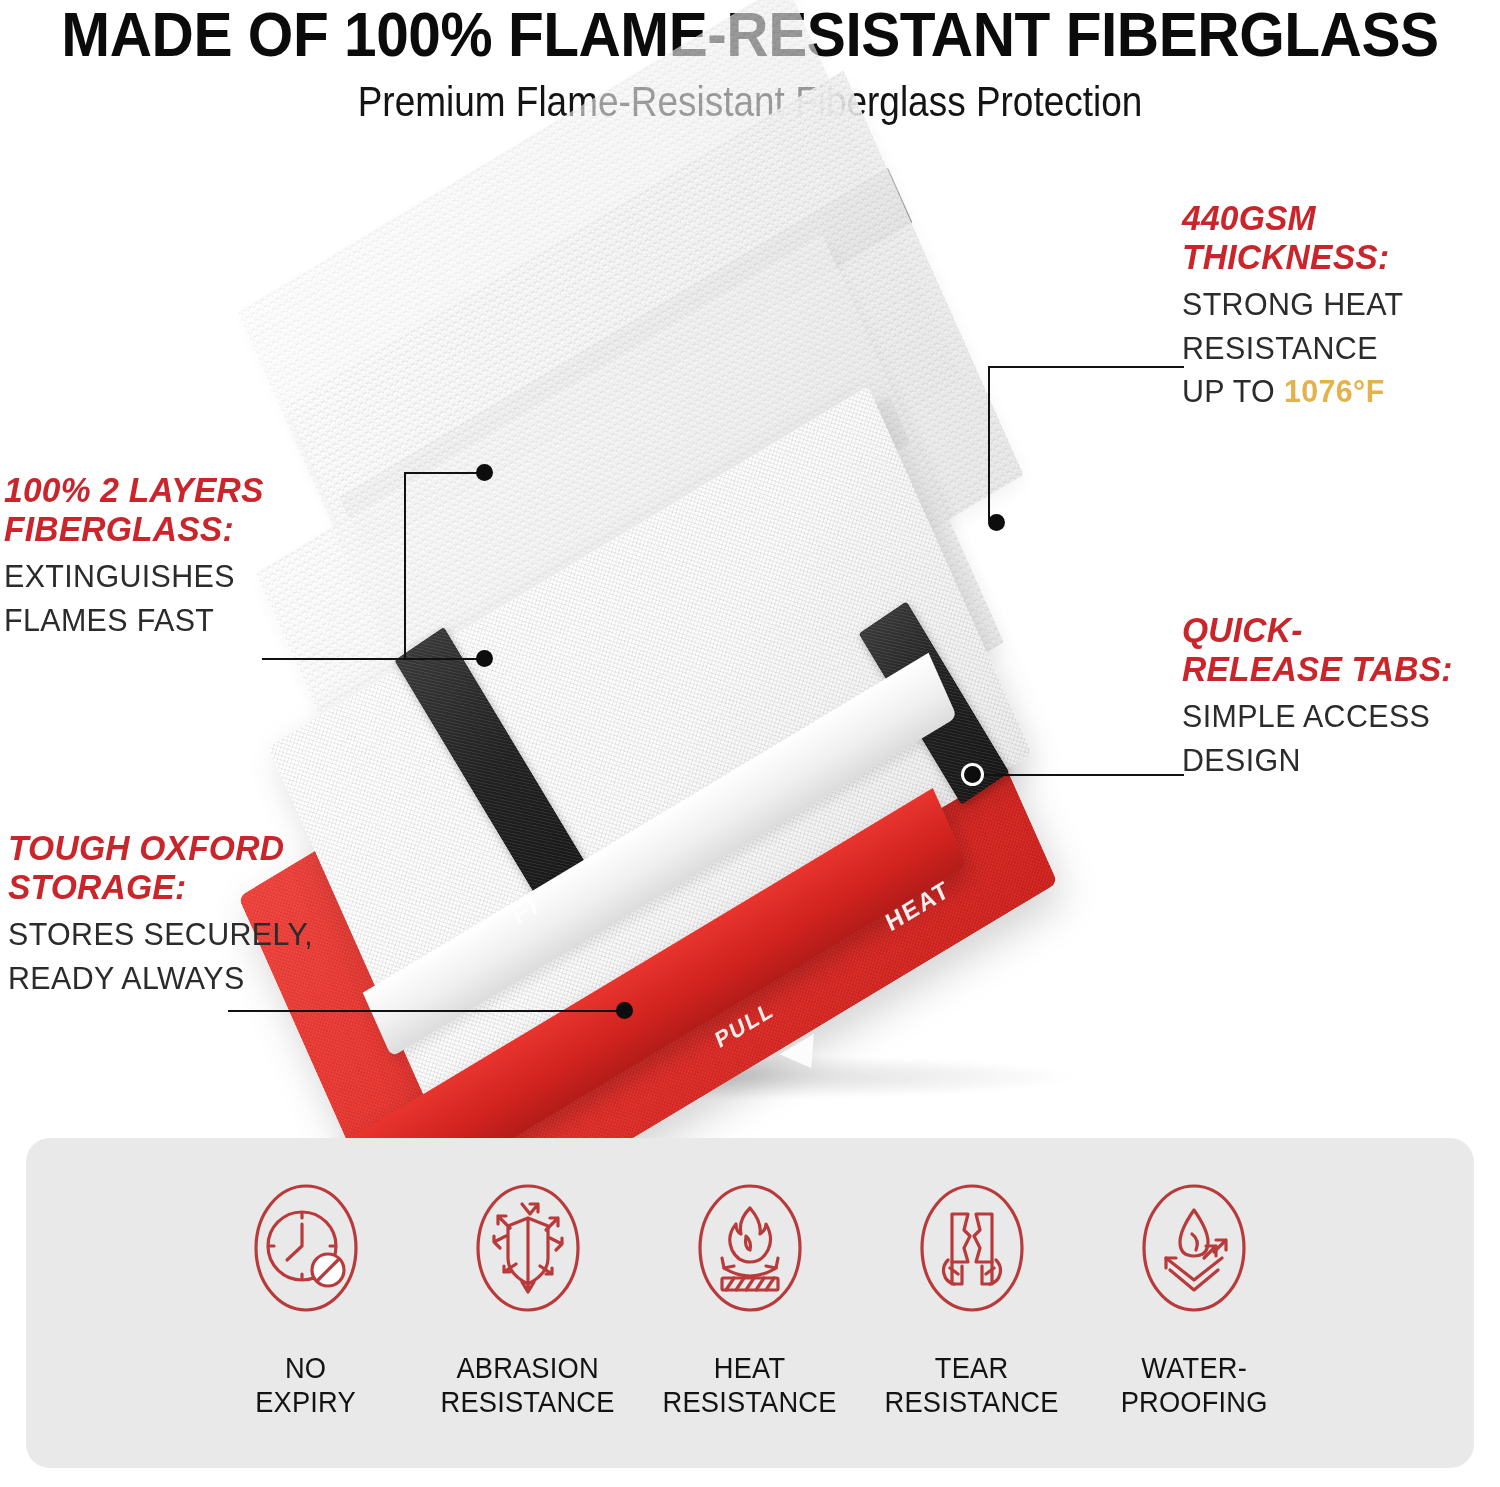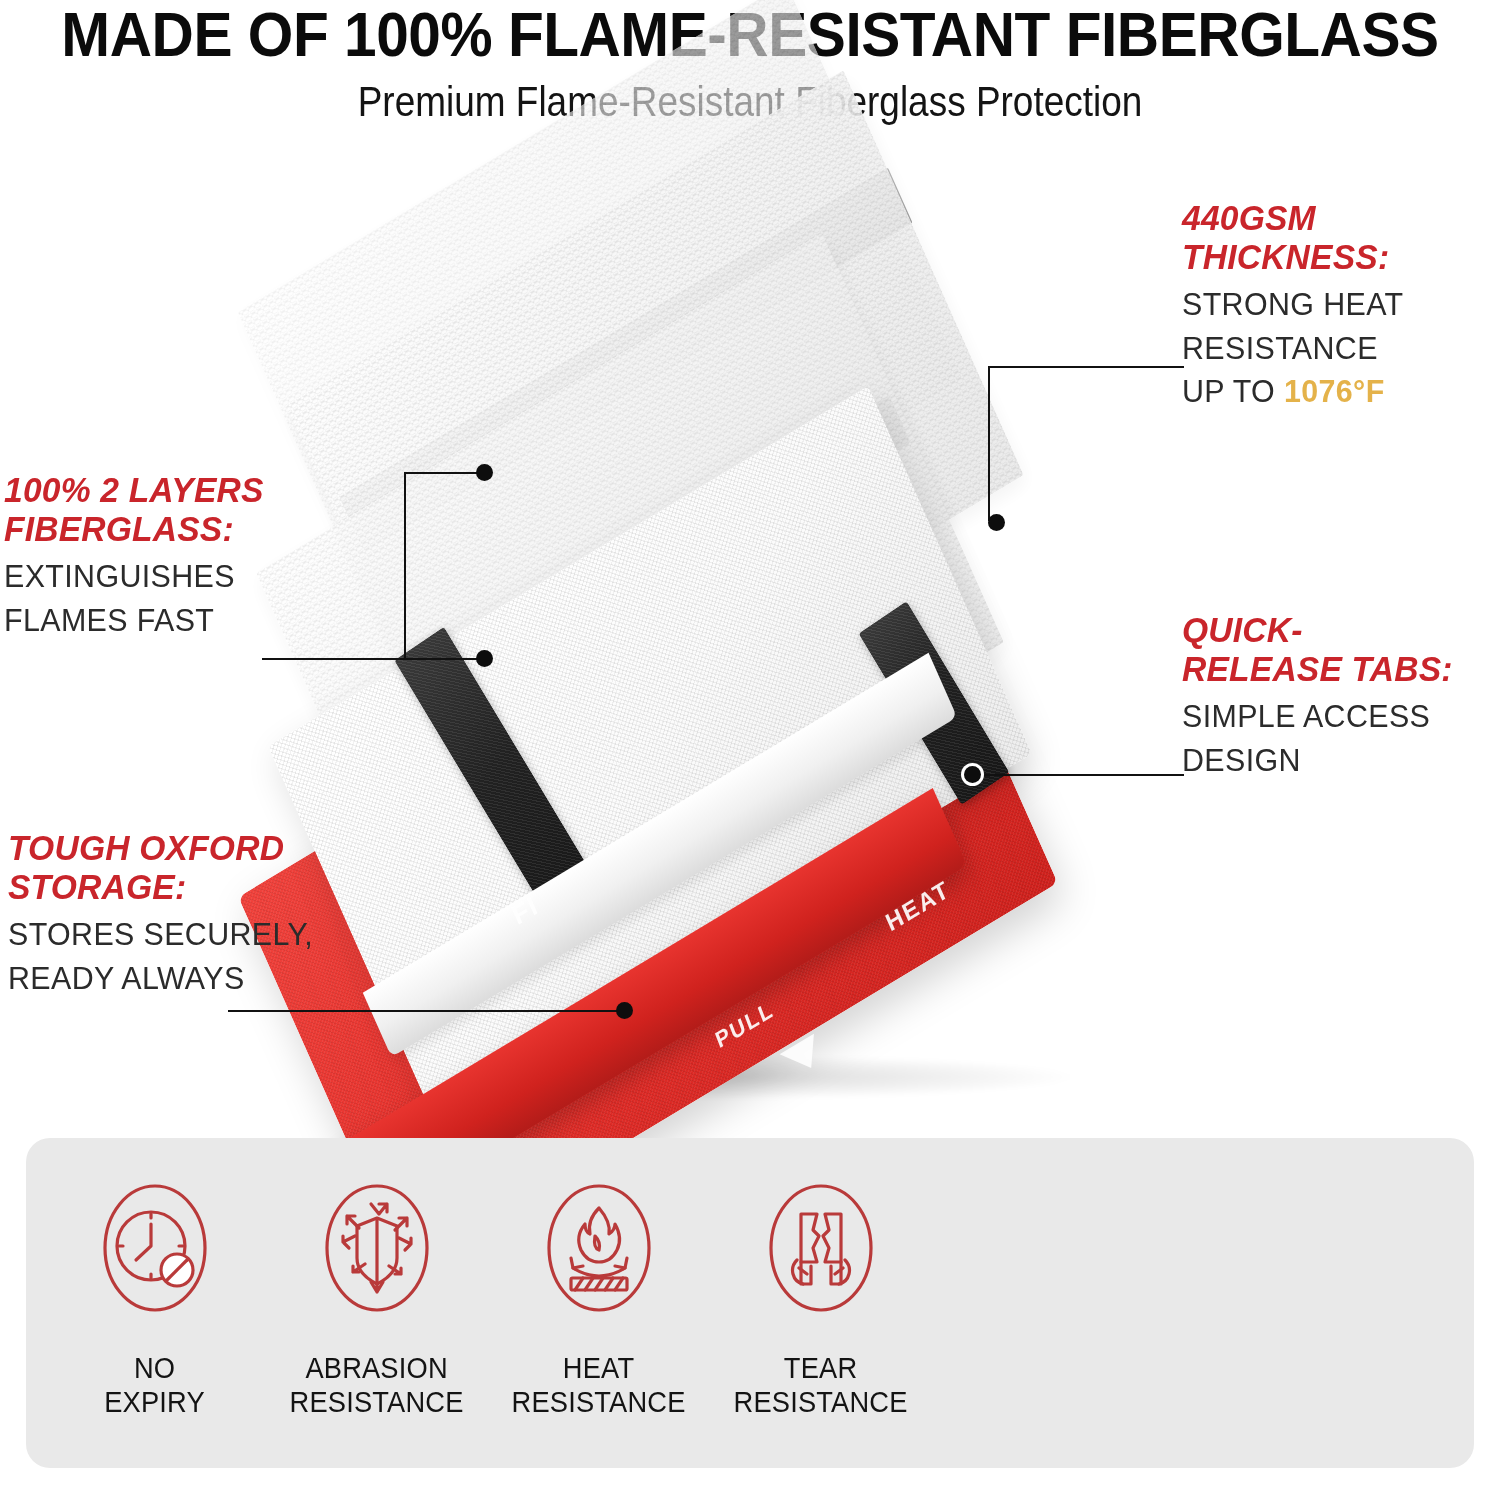--- a/index.html
+++ b/index.html
@@ -266,21 +266,21 @@
 
   
   .feature-panel {
     position: absolute;
     left: 26px; top: 1138px;
     width: 1448px; height: 330px;
     background: #E9E9E9;
     border-radius: 24px;
     display: flex;
     align-items: flex-start;
-    justify-content: flex-start;
+    justify-content: center;
     padding: 36px 18px 0 18px;
   }
   .feature {
     width: 222px;
     display: flex;
     flex-direction: column;
     align-items: center;
   }
   .feature-icon {
     width: 128px; height: 160px;
@@ -438,15 +438,31 @@
         <path d="M84 88 L84 110 L74 110 L74 92"></path>
         <path d="M40 86 Q34 92 36 100 Q38 108 46 110"></path>
         <path d="M88 86 Q94 92 92 100 Q90 108 82 110"></path>
         <path d="M42 94 L50 100 M86 94 L78 100"></path>
       </svg>
     </div>
     <div class="feature-label">TEAR
 RESISTANCE</div>
   </div>
 
+  <div class="feature">
+    <div class="feature-icon">
+      <svg viewBox="0 0 128 160" fill="none" stroke="#B93A3A" stroke-width="3.2" stroke-linecap="round" stroke-linejoin="round">
+        <ellipse cx="64" cy="74" rx="50" ry="62"></ellipse>
+        <path d="M64 36 Q78 56 78 68 Q78 82 64 82 Q50 82 50 68 Q50 56 64 36 Z"></path>
+        <path d="M62 60 Q70 66 66 76"></path>
+        <path d="M36 84 L64 106 L92 84"></path>
+        <path d="M36 84 L36 94 M36 84 L46 84"></path>
+        <path d="M40 96 L64 116 L88 96"></path>
+        <path d="M84 78 L96 66 M96 66 L96 76 M96 66 L86 66"></path>
+        <path d="M74 84 L86 72 M86 72 L86 82 M86 72 L76 72"></path>
+      </svg>
+    </div>
+    <div class="feature-label">WATER-
+PROOFING</div>
+  </div>
 
 
 </div>
 
 </body></html>

